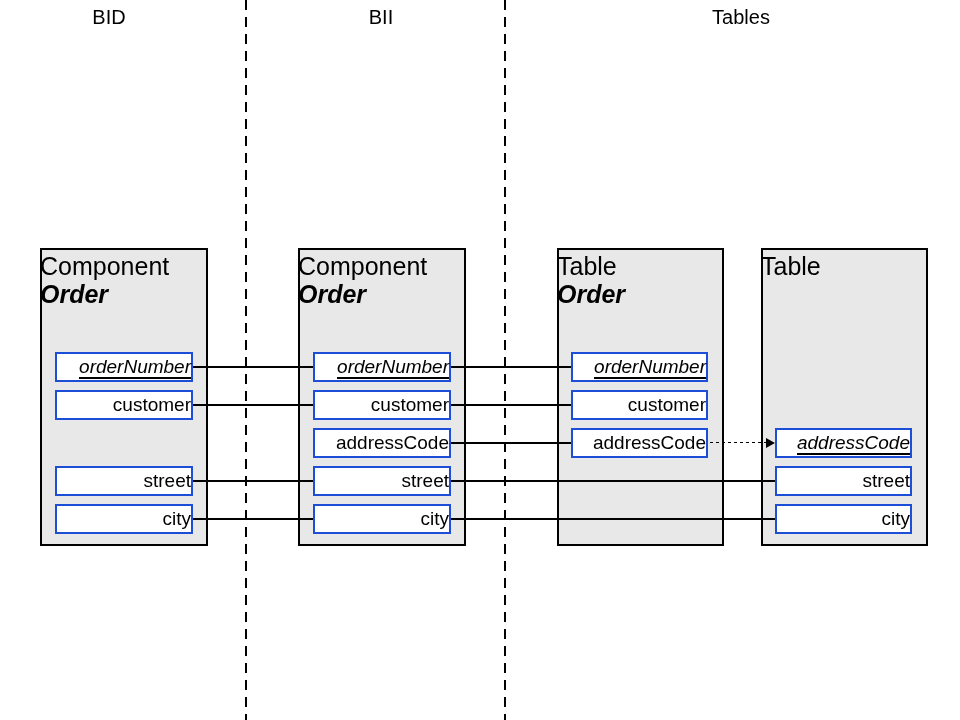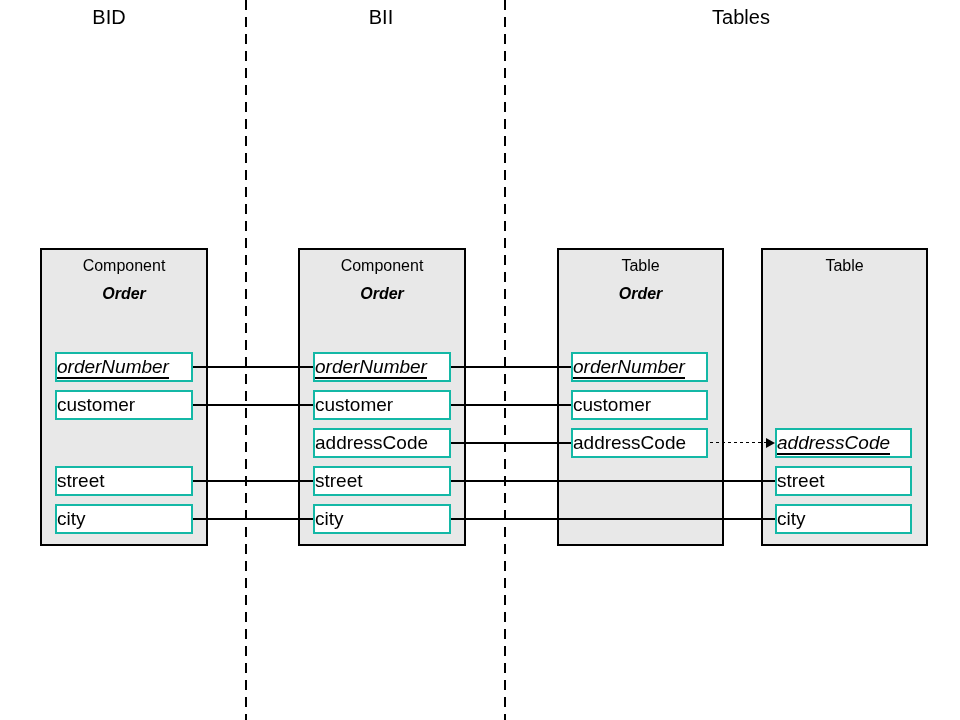--- a/index.html
+++ b/index.html
@@ -26,30 +26,30 @@
 
   
   .gbox {
     position: absolute; top: 248px; height: 298px;
     background: #e8e8e8; border: 2px solid #000;
     box-sizing: border-box;
   }
 
   
   .btitle {
-    position: absolute; top: 252px; text-align: center;
-    font-size: 16px; line-height: 28px;
+    position: absolute; top: 252px; text-align: left;
+    font-size: 25px; line-height: 28px;
   }
   .btitle .em { font-weight: bold; font-style: italic; }
 
   
   .fbox {
     position: absolute; height: 30px; box-sizing: border-box;
-    background: #fff; border: 2px solid #14b8a6;
-    font-size: 19px; line-height: 25px; text-align: left;
+    background: #fff; border: 2px solid #1d4ed8;
+    font-size: 19px; line-height: 25px; text-align: right;
     white-space: nowrap;
   }
   .fbox .u {
     font-style: italic;
     border-bottom: 2px solid #000;
     padding-bottom: 0px;
   }
 
   
   .hline { position: absolute; height: 2px; background: #000; }

